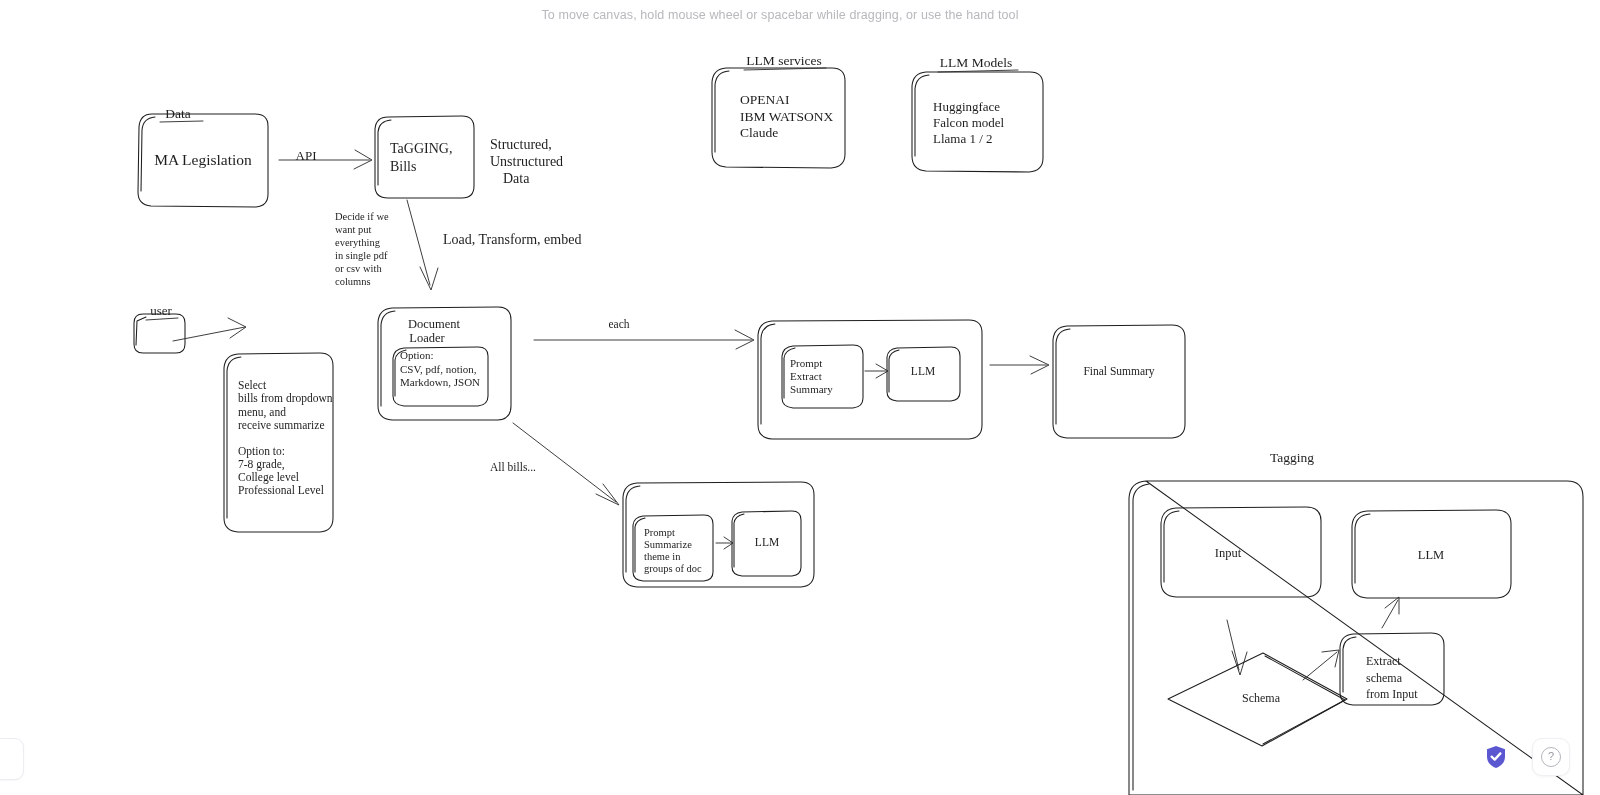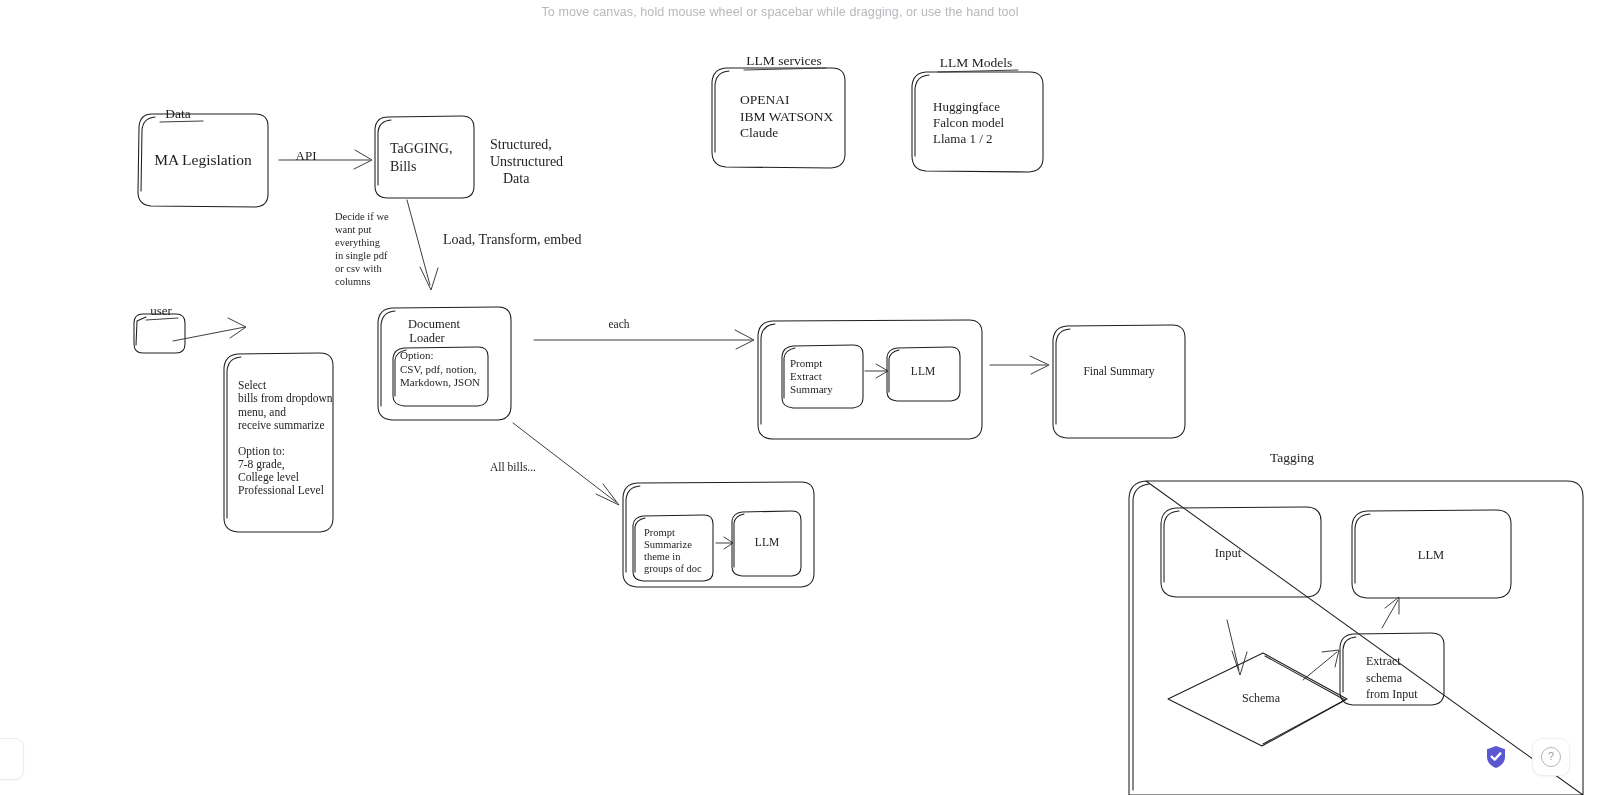--- a/index.html
+++ b/index.html
@@ -22,25 +22,24 @@
     position: absolute;
     left: 0;
     top: 0;
     width: 1600px;
     height: 795px;
     display: block;
   }
   .hint-bar {
     position: absolute;
     left: 0;
-    top: 0;
+    top: 8px;
     width: 1560px;
     height: 24px;
     display: flex;
-    align-items: center;
     justify-content: center;
     pointer-events: none;
     z-index: 5;
   }
   .hint-text {
     font-family: "Liberation Sans", sans-serif;
     font-size: 12.5px;
     color: #b8b8bd;
     letter-spacing: 0.1px;
     white-space: nowrap;

